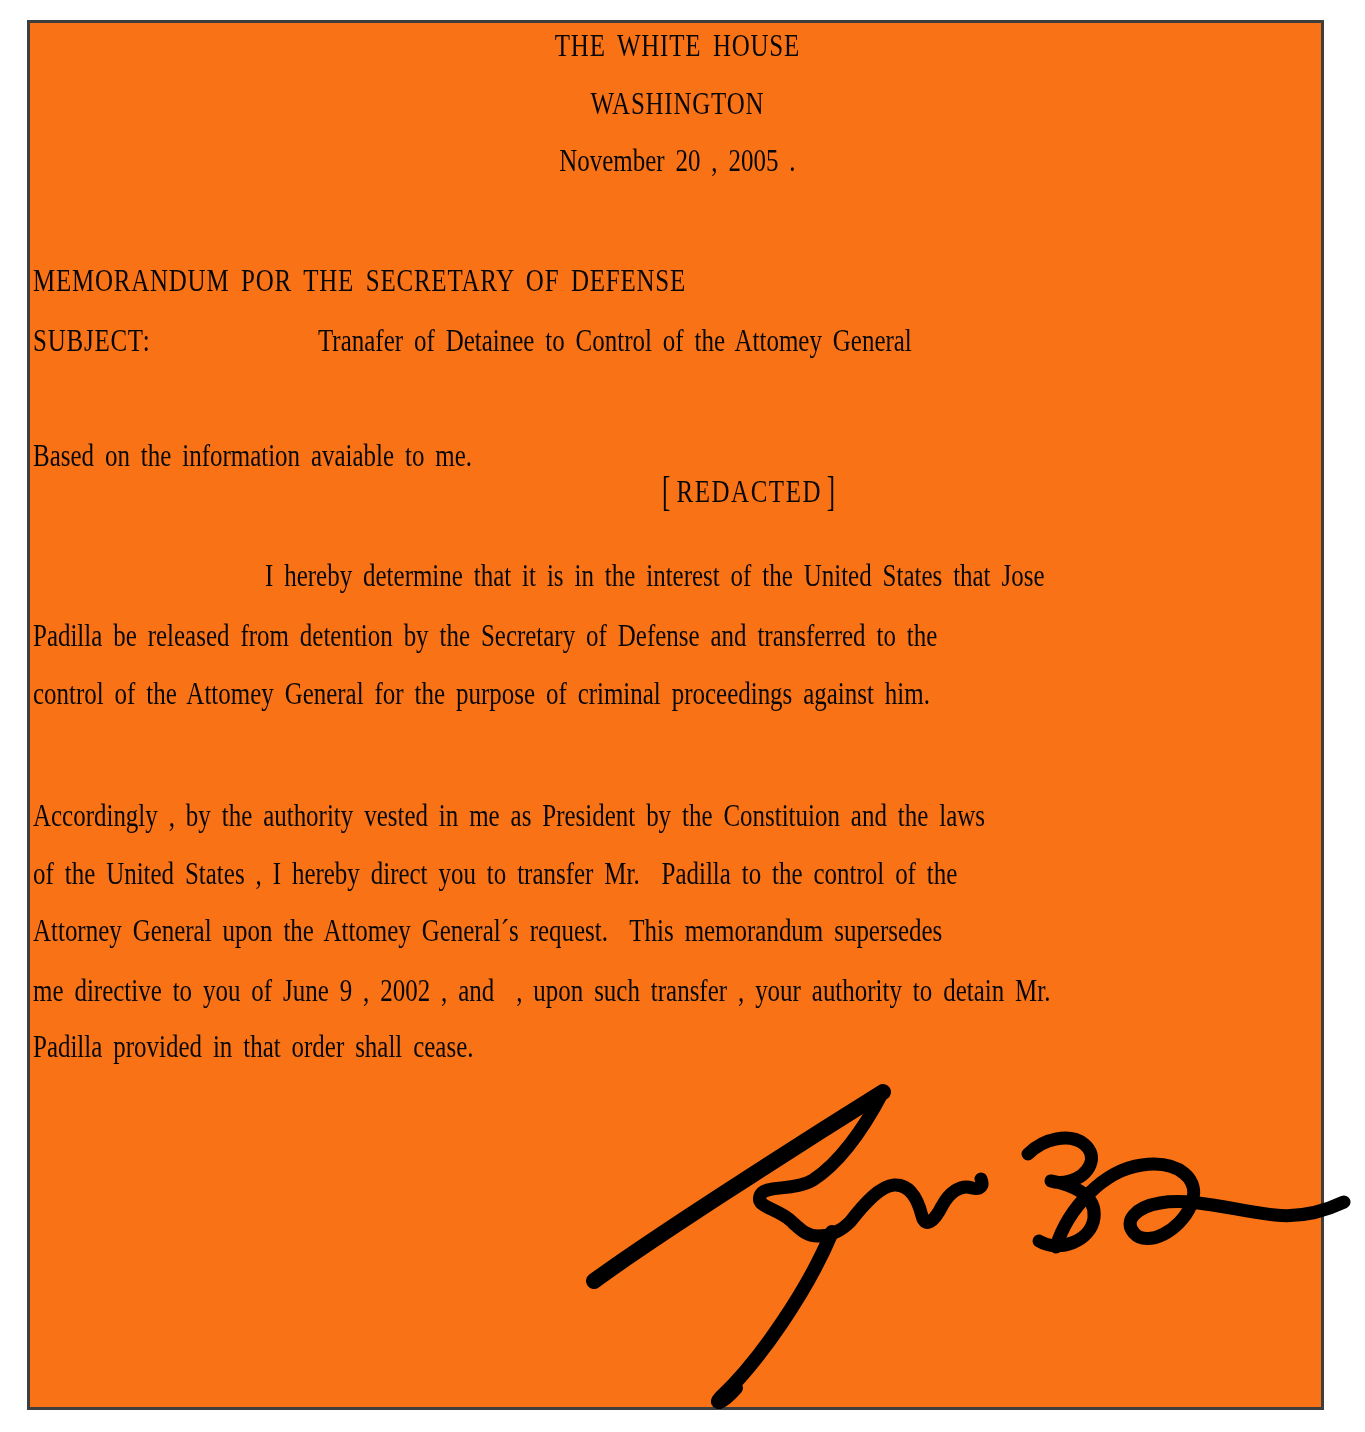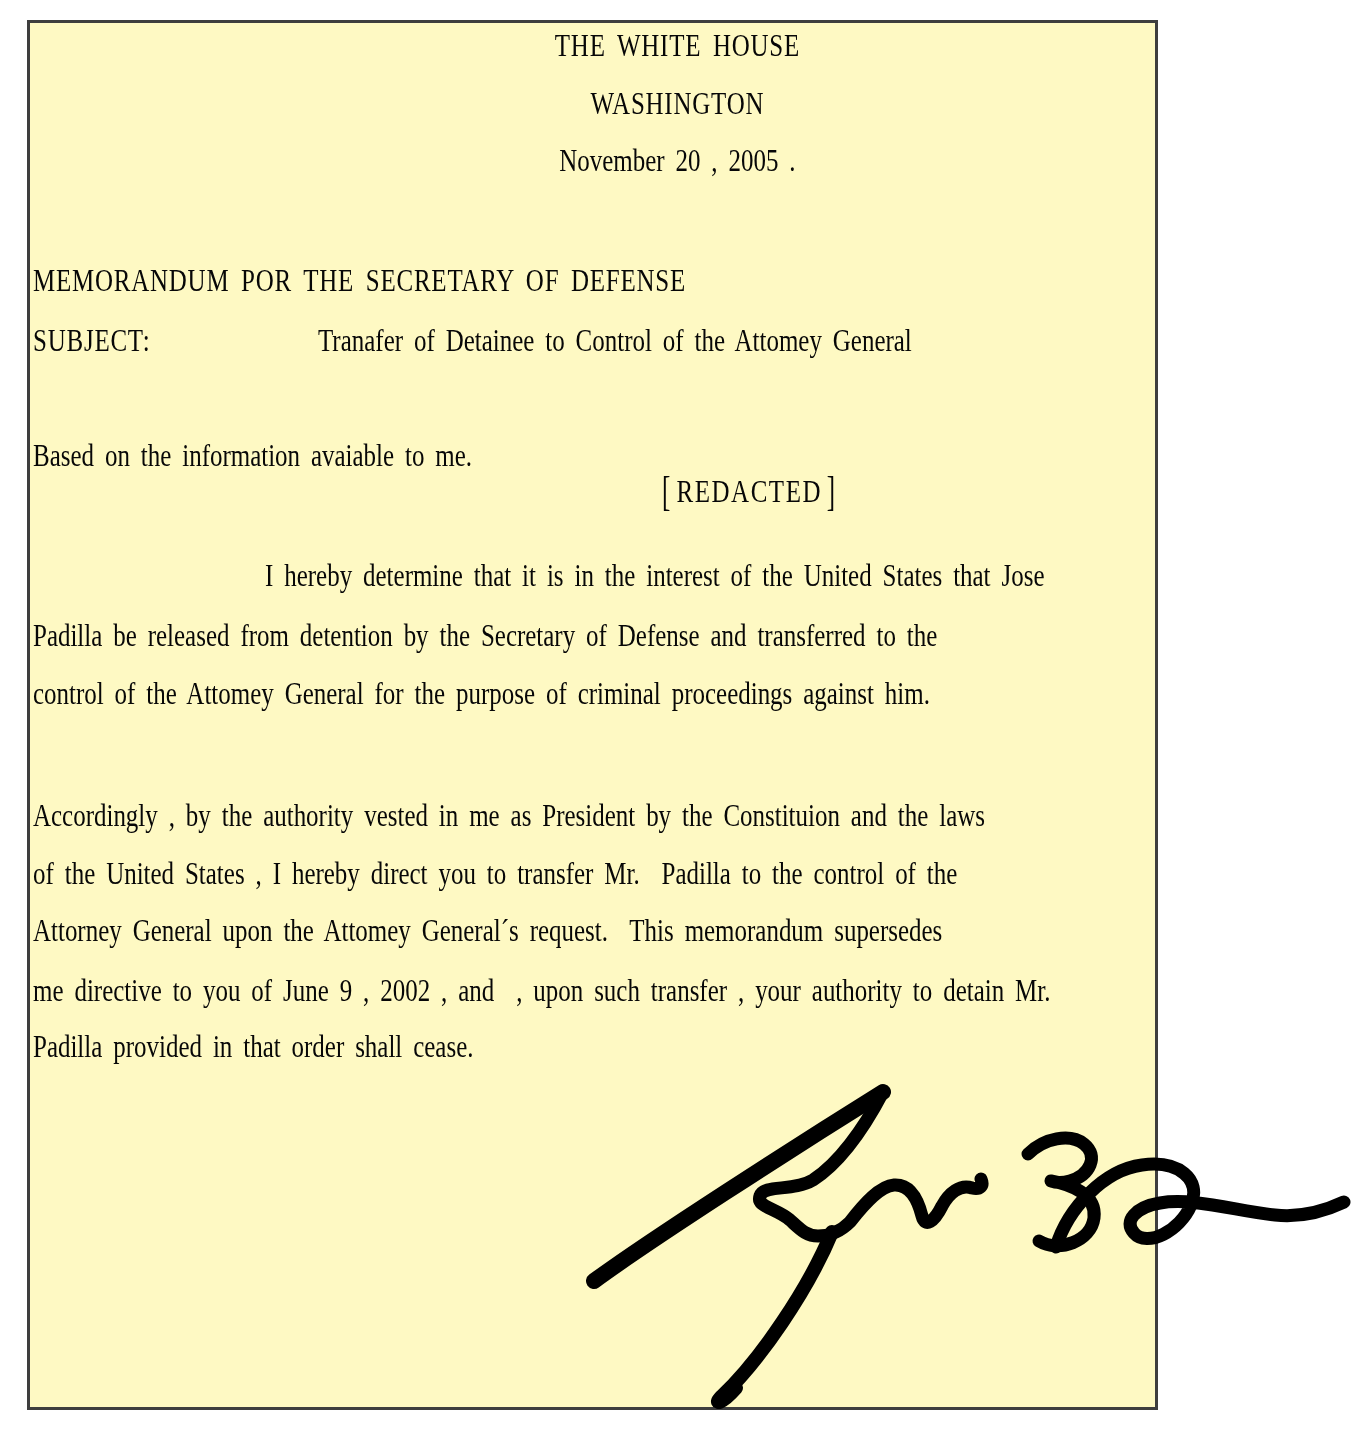--- a/index.html
+++ b/index.html
@@ -7,25 +7,25 @@
     padding: 0;
     width: 1365px;
     height: 1432px;
     background: #ffffff;
     overflow: hidden;
   }
   .frame {
     position: absolute;
     left: 27px;
     top: 20px;
-    width: 1131px;
+    width: 1297px;
     height: 1390px;
     box-sizing: border-box;
     border: 3px solid #3e3e3e;
-    background: #fef9c3;
+    background: #f97316;
     overflow: visible;
   }
   .tline {
     position: absolute;
     font-family: "Liberation Serif", "DejaVu Serif", serif;
     font-size: 32px;
     line-height: 38px;
     color: #070707;
     white-space: pre;
     word-spacing: 6px;

